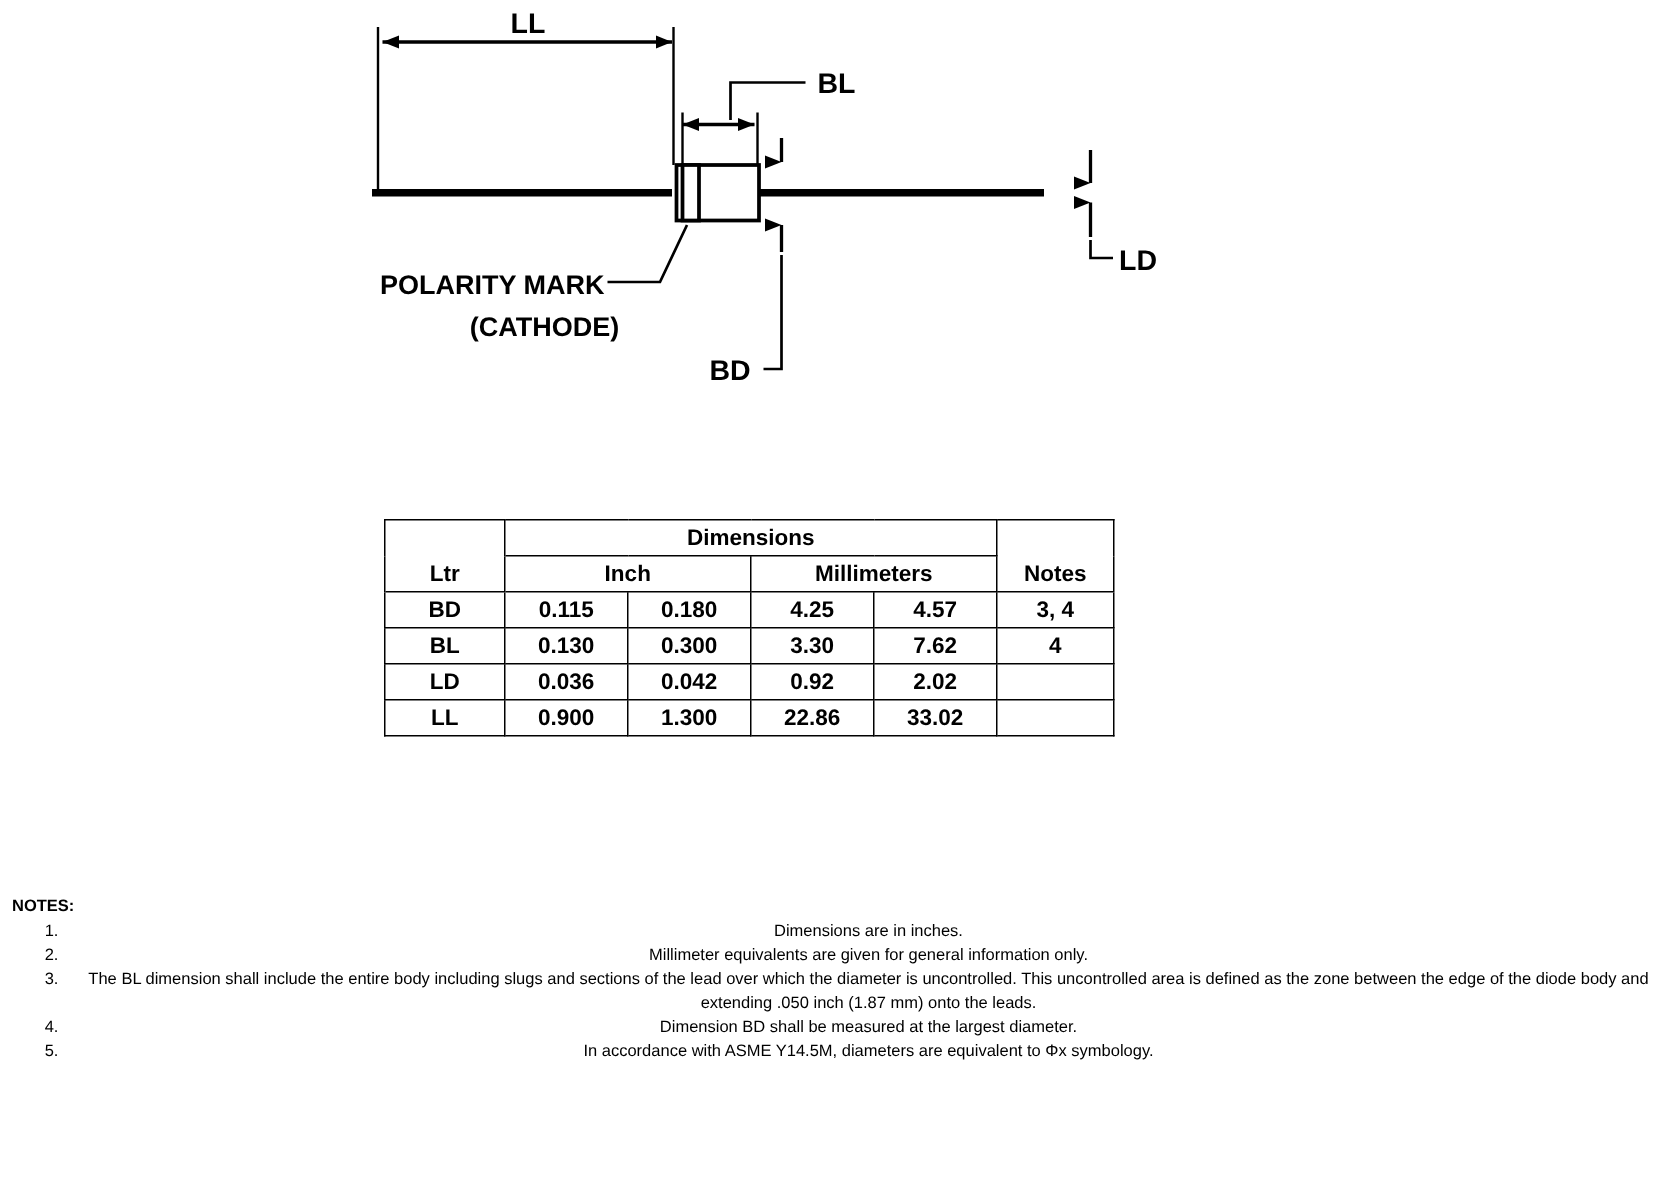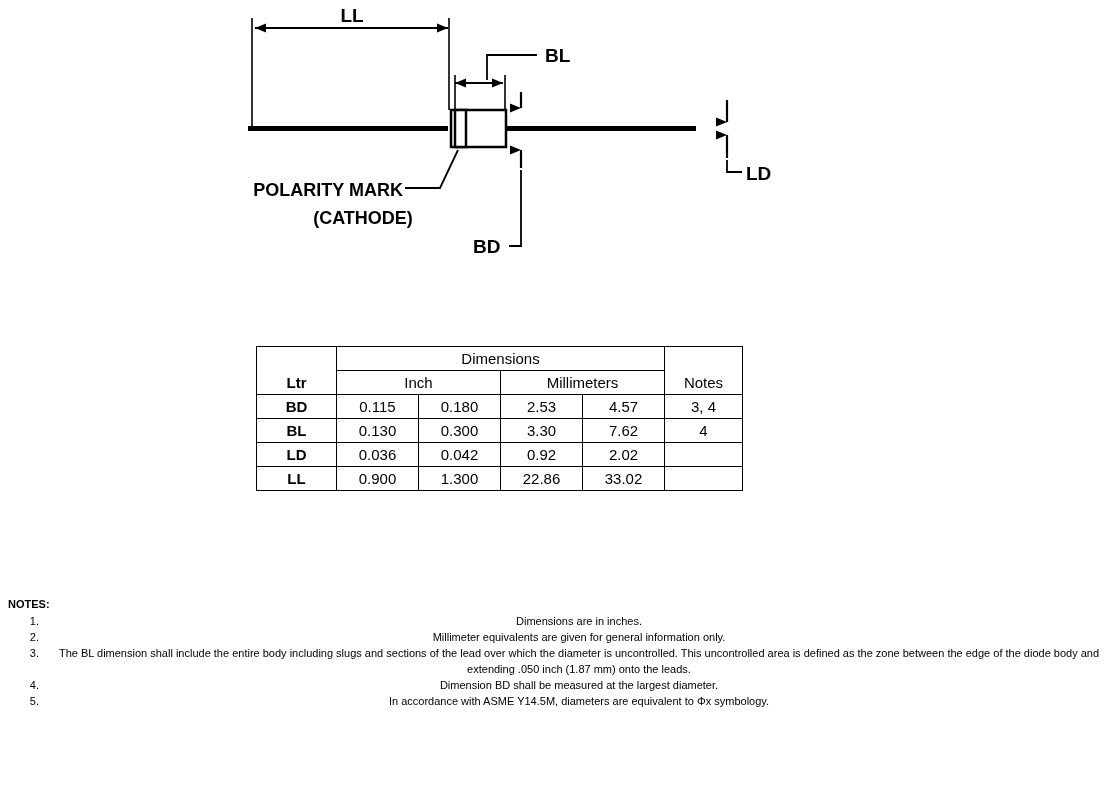--- a/index.html
+++ b/index.html
@@ -49,26 +49,26 @@
   }
   table.dims {
     border-collapse: collapse;
     font-family: "Liberation Sans", sans-serif;
     font-size: 15px;
   }
   table.dims td, table.dims th {
     border: 1px solid #000000;
     padding: 3px 6px;
     text-align: center;
-    font-weight: normal;
+    font-weight: bold;
     height: 22px;
     box-sizing: border-box;
   }
   table.dims .hdr {
-    font-weight: normal;
+    font-weight: bold;
   }
   table.dims .ltrcell {
     font-weight: bold;
     width: 80px;
   }
   table.dims .valcell {
     width: 82px;
   }
   table.dims .notescell {
     width: 78px;
@@ -187,21 +187,21 @@
         <td class="ltrcell hdr noborder-top noborder-bottom" style="border-top:none;border-bottom:none;">Ltr</td>
         <td class="hdr" colspan="2">Inch</td>
         <td class="hdr" colspan="2">Millimeters</td>
         <td class="notescell hdr noborder-top noborder-bottom" style="border-top:none;border-bottom:none;">Notes</td>
       </tr>
 
       <tr>
         <td class="ltrcell">BD</td>
         <td class="valcell">0.115</td>
         <td class="valcell">0.180</td>
-        <td class="valcell">2.53</td>
+        <td class="valcell">4.25</td>
         <td class="valcell">4.57</td>
         <td class="notescell">3, 4</td>
       </tr>
       <tr>
         <td class="ltrcell">BL</td>
         <td class="valcell">0.130</td>
         <td class="valcell">0.300</td>
         <td class="valcell">3.30</td>
         <td class="valcell">7.62</td>
         <td class="notescell">4</td>

